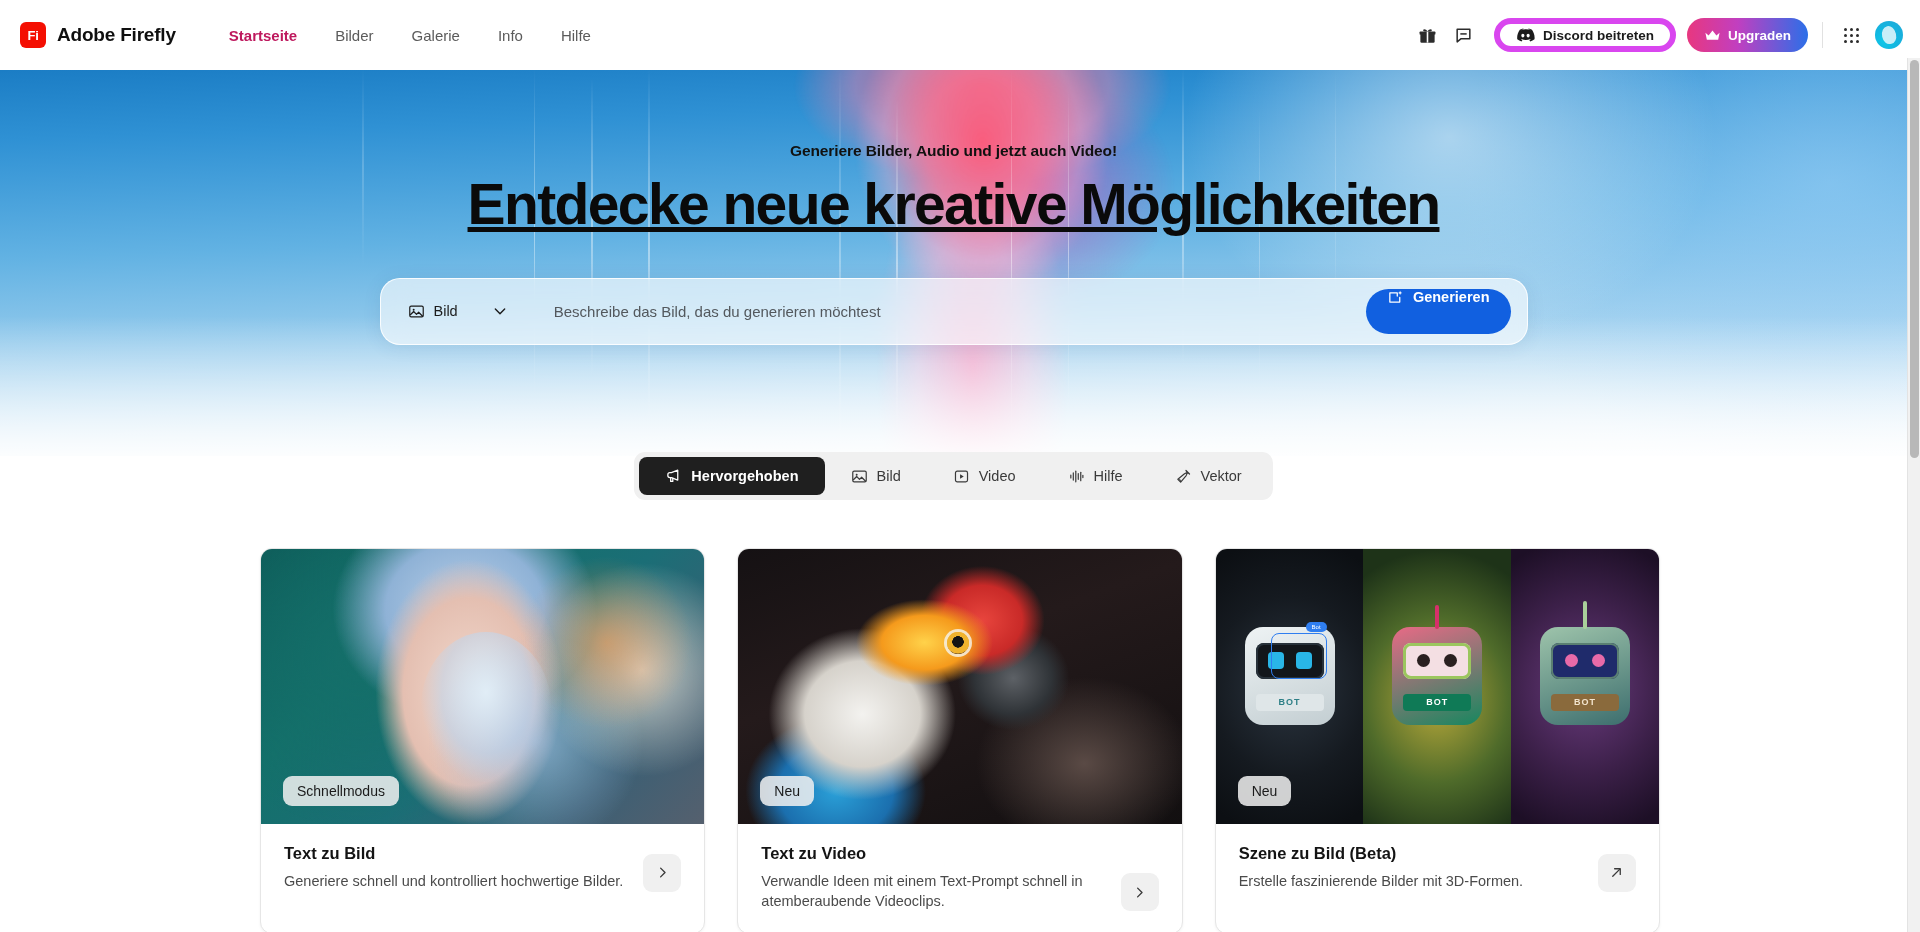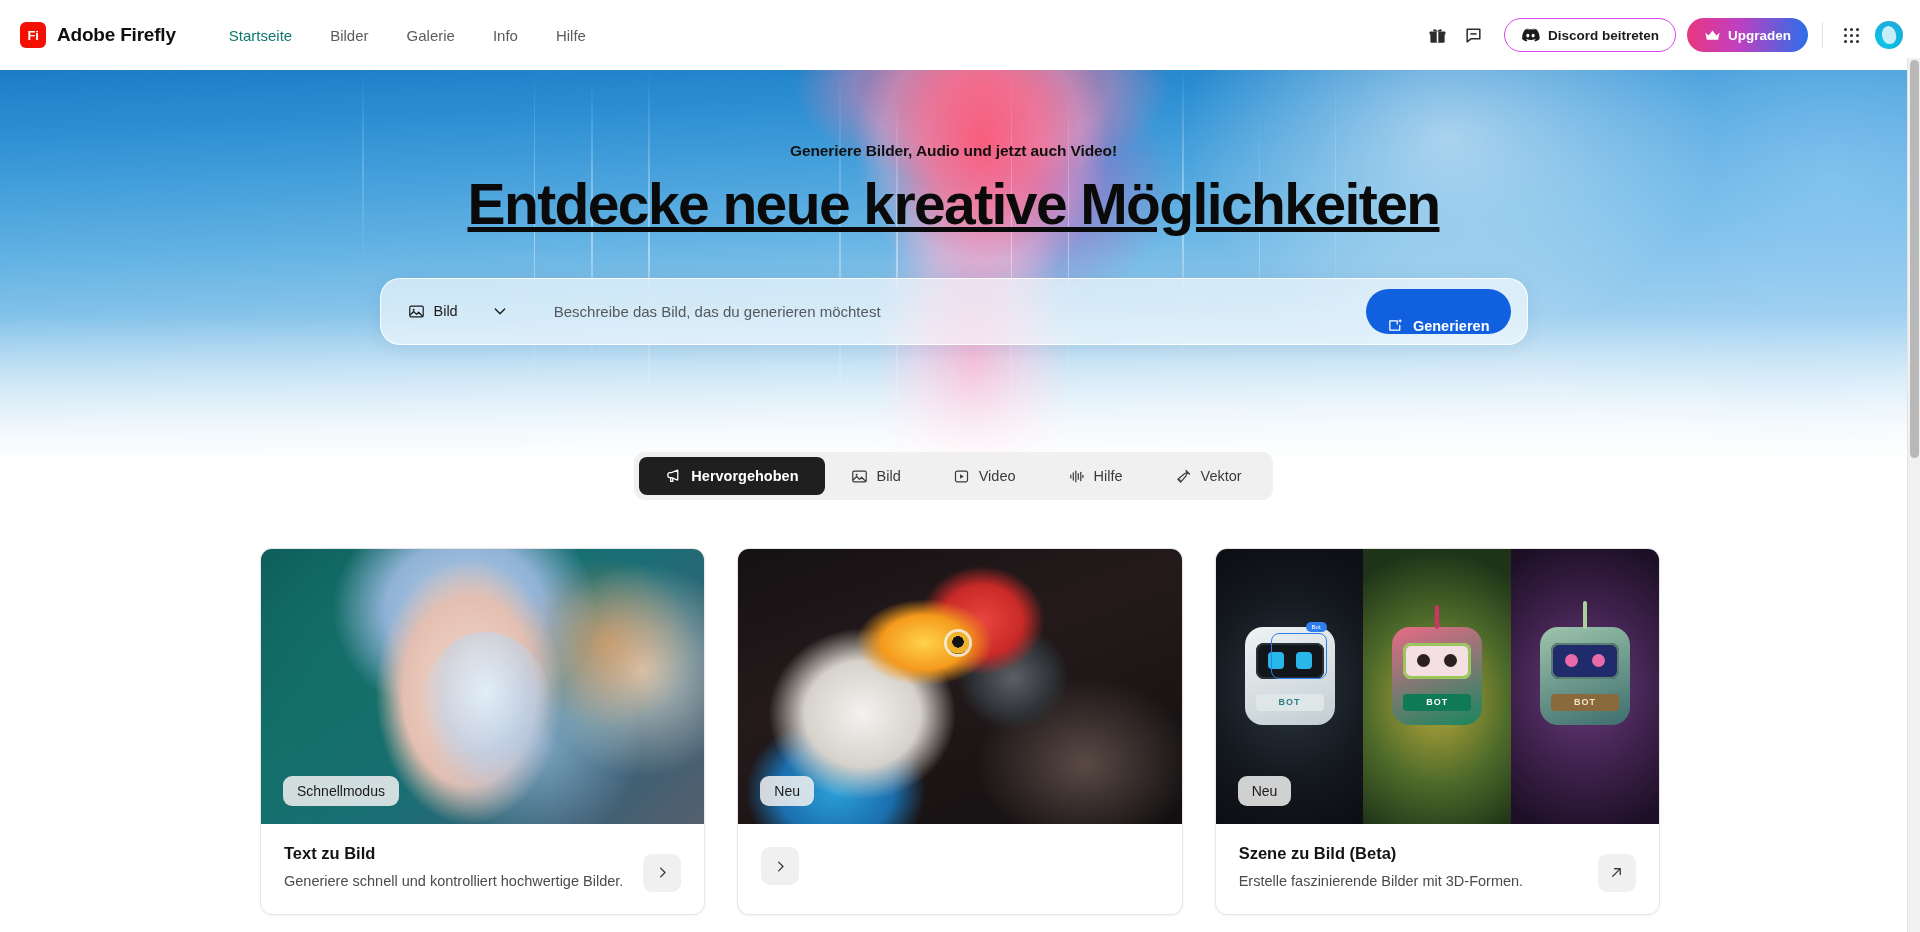--- a/index.html
+++ b/index.html
@@ -27,37 +27,37 @@
     display:flex; align-items:center; justify-content:center;
     color:#fff; font-weight:bold; font-size:13px; letter-spacing:-0.3px;
   }
   .brand-name { font-size:19px; font-weight:bold; color:#0f0f0f; letter-spacing:-0.2px; }
 
   .nav { display:flex; align-items:center; gap:0px; margin-left:34px; height:58px; }
   .nav-item {
     font-size:15px; color:#5b5b5b; padding:0 19px; height:58px;
     display:flex; align-items:center; cursor:pointer; position:relative;
   }
-  .nav-item.active { color:#0f766e; font-weight:400; }
+  .nav-item.active { color:#be185d; font-weight:700; }
   .nav-item.active::after {
     content:""; position:absolute; left:19px; right:19px; bottom:0;
     height:2px; background:#1473e6; display:none;
   }
 
   .header-right { margin-left:auto; display:flex; align-items:center; gap:0; padding-right:17px; }
   .icon-btn {
     width:36px; height:36px; border-radius:50%;
     display:flex; align-items:center; justify-content:center; cursor:pointer;
     color:#2c2c2c;
   }
 
   .discord-btn {
     display:flex; align-items:center; gap:8px;
     height:34px; padding:0 16px; margin-left:12px;
-    border:1px solid #d946ef; border-radius:17px;
+    border:6px solid #d946ef; border-radius:17px;
     font-size:13.5px; font-weight:bold; color:#1b1b1b; cursor:pointer; background:#fff;
     white-space:nowrap;
   }
   .upgrade-btn {
     display:flex; align-items:center; gap:7px;
     height:34px; padding:0 17px; margin-left:11px;
     border-radius:17px; border:none; cursor:pointer;
     background: linear-gradient(90deg,#e8377f 0%, #c13fc0 42%, #2b6fe8 100%);
     color:#fff; font-size:13.5px; font-weight:bold; white-space:nowrap;
   }
@@ -130,21 +130,21 @@
     display:flex; align-items:center; gap:9px; margin-left:27px; cursor:pointer;
     color:#1b1b1b; font-size:14.5px;
   }
   .prompt-chevron { margin-left:34px; display:flex; align-items:center; cursor:pointer; }
   .prompt-input {
     flex:1; margin-left:46px; border:none; background:transparent; outline:none;
     font-family:"Liberation Sans", sans-serif; font-size:15px; color:#3f4347;
   }
   .prompt-input::placeholder { color:#53585d; }
   .generate-btn {
-    display:flex; align-items:flex-end; gap:9px;
+    display:flex; align-items:flex-start; gap:9px;
     height:45px; padding:0 21px; margin-right:16px;
     background:#1160e0; border:none; border-radius:23px; cursor:pointer;
     color:#fff; font-size:14.5px; font-weight:bold; white-space:nowrap;
   }
 
   
   .tabs-wrap { position:absolute; top:452px; left:0; width:1907px; display:flex; justify-content:center; }
   .tabs {
     display:flex; align-items:center; background:#f0f0f0; border-radius:11px;
     padding:5px; gap:0px;
@@ -488,20 +488,24 @@
         </div>
       </div>
     </div>
 
     <div class="card">
       <div class="card-media">
         <div class="art2"></div>
         <div class="card-badge">Neu</div>
       </div>
       <div class="card-body">
+        <div class="card-text">
+          <div class="card-title">Text zu Video</div>
+          <div class="card-desc">Verwandle Ideen mit einem Text-Prompt schnell in atemberaubende Videoclips.</div>
+        </div>
         <div class="card-action">
           <svg width="15" height="15" viewBox="0 0 24 24" fill="none" stroke="currentColor" stroke-width="2.2" stroke-linecap="round" stroke-linejoin="round">
             <polyline points="9,5 16,12 9,19"></polyline>
           </svg>
         </div>
       </div>
     </div>
 
     <div class="card">
       <div class="card-media">

